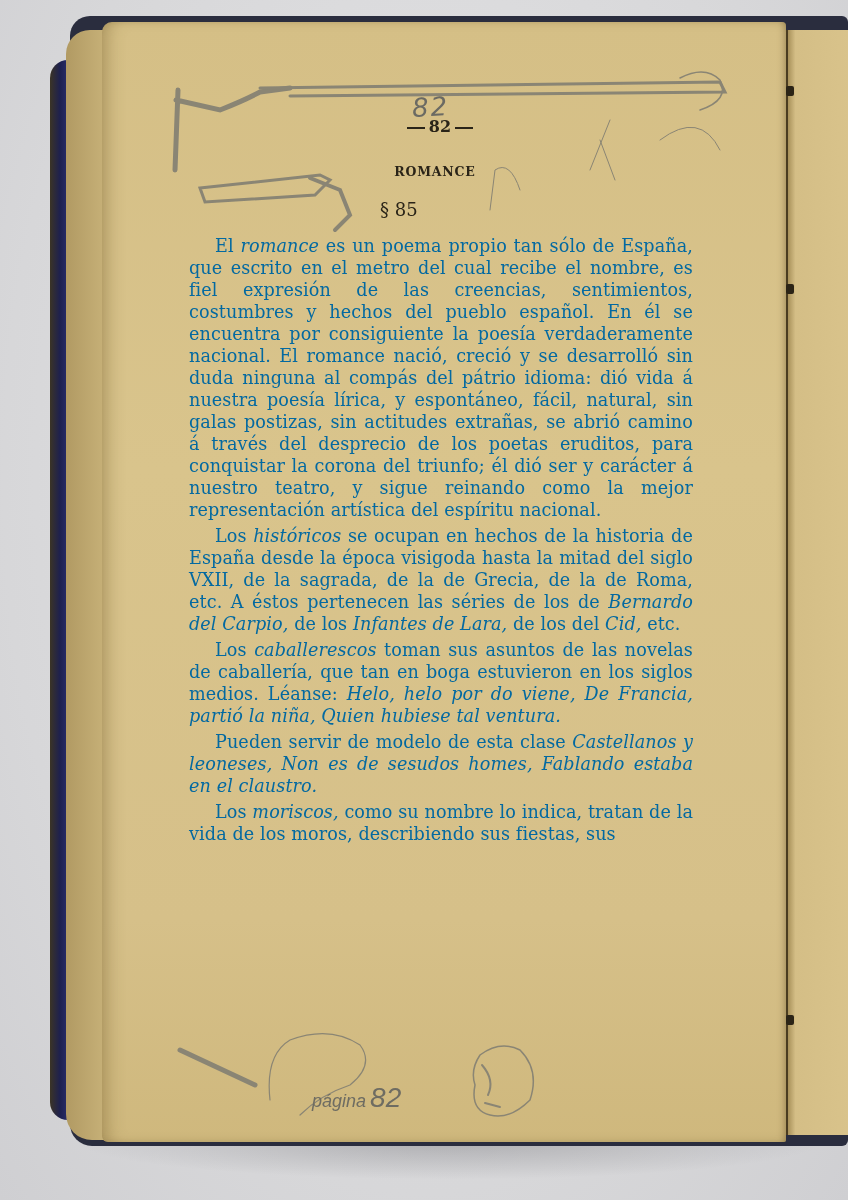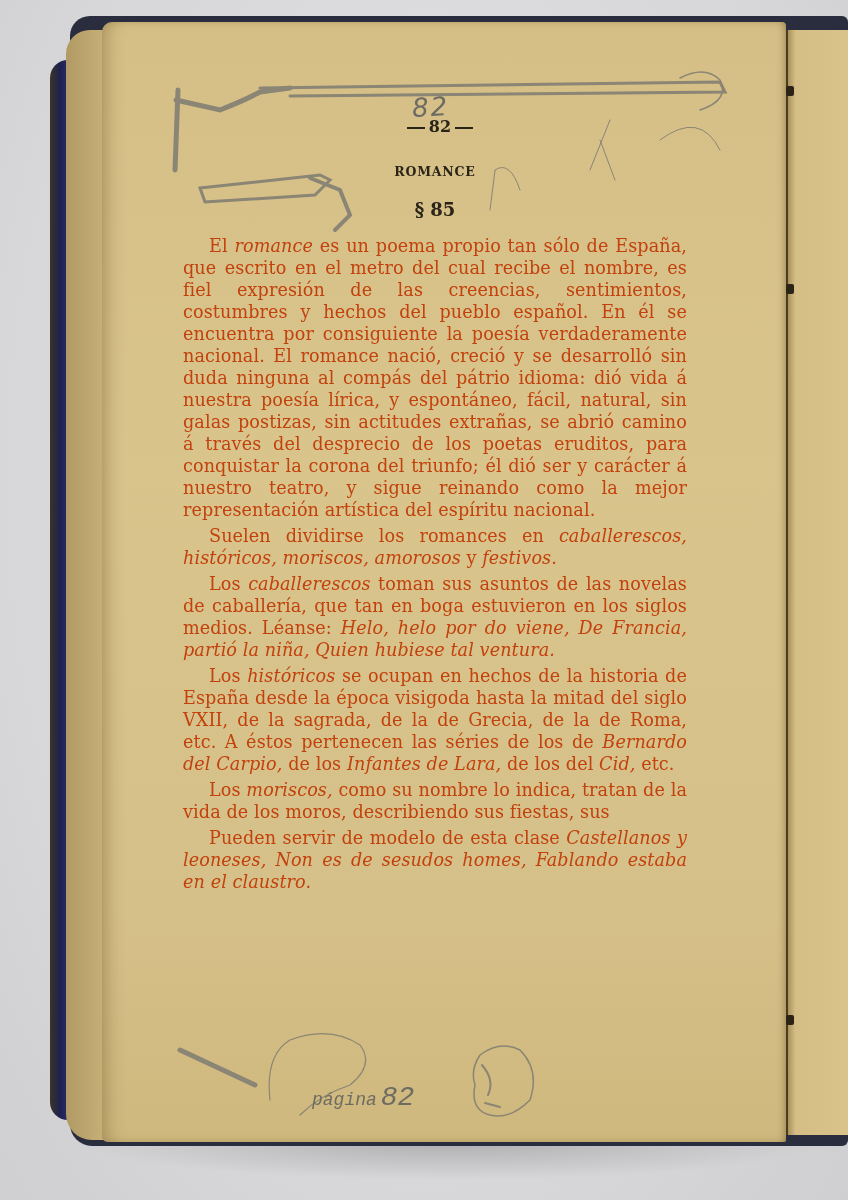--- a/index.html
+++ b/index.html
@@ -44,22 +44,22 @@
       border-left: 2px solid #4a3c20;
     }
     .gutter-mark {
       position: absolute; left: 786px; width: 8px; height: 10px;
       background: #2b2416; border-radius: 2px;
     }
     .sketch { position: absolute; }
     .pencil-line { stroke: #8a8574; fill: none; stroke-linecap: round; }
 
     .text-block {
-      position: absolute; left: 183px; top: 235px; width: 504px;
-      color: #c2410c;
+      position: absolute; left: 189px; top: 235px; width: 504px;
+      color: #0369a1;
       font-size: 17.6px; line-height: 22px;
       text-align: justify;
       letter-spacing: 0.1px;
     }
     .text-block p { margin: 0 0 4px 0; text-indent: 26px; }
     .text-block em { font-style: italic; }
 
     .folio {
       position: absolute; left: 400px; top: 117px; width: 80px; text-align: center;
       font-size: 16px; font-weight: bold; color: #2a2418;
@@ -68,26 +68,26 @@
     .folio-hand {
       position: absolute; left: 412px; top: 92px; font-size: 26px; color: #6b6a63;
       font-family: "DejaVu Sans", sans-serif; font-style: italic; letter-spacing: 2px;
       transform: rotate(-3deg);
     }
     .running-head {
       position: absolute; left: 330px; top: 164px; width: 210px; text-align: center;
       font-size: 12.5px; font-weight: bold; letter-spacing: 0.8px; color: #2a2418;
     }
     .section-no {
-      position: absolute; left: 380px; top: 199px; width: 110px; text-align: center;
-      font-size: 18px; color: #2a2418; font-weight: bold;
+      position: absolute; left: 380px; top: 199px; width: 110px; text-align: left;
+      font-size: 18px; color: #2a2418;
     }
     .bottom-hand {
       position: absolute; left: 312px; top: 1082px; font-size: 28px; color: #6e6c62;
-      font-family: Liberation Mono, monospace; font-style: italic;
+      font-family: Liberation Sans, sans-serif; font-style: italic;
     }
     .bottom-hand .small { font-size: 18px; margin-right: 4px; }
   </style>
 </head>
 <body>
 
 <div class="backdrop"></div>
 <div class="shadow"></div>
 <div class="cover"></div>
 <div class="spine-edge"></div>
@@ -111,25 +111,24 @@
 
 <div class="folio-hand">82</div>
 <div class="folio">
   <span class="dash"></span><span>82</span><span class="dash"></span>
 </div>
 <div class="running-head">ROMANCE</div>
 <div class="section-no">§ 85</div>
 
 <div class="text-block" id="text-block">
     <p><span>El </span><em>romance</em><span> es un poema propio tan sólo de España, que escrito en el metro del cual recibe el nombre, es fiel expresión de las creencias, sentimientos, costumbres y hechos del pueblo español. En él se encuentra por consiguiente la poesía verdaderamente nacional. El romance nació, creció y se desarrolló sin duda ninguna al compás del pátrio idioma: dió vida á nuestra poesía lírica, y espontáneo, fácil, natural, sin galas postizas, sin actitudes extrañas, se abrió camino á través del desprecio de los poetas eruditos, para conquistar la corona del triunfo; él dió ser y carácter á nuestro teatro, y sigue reinando como la mejor representación artística del espíritu nacional.</span></p>
-    <p><span>Suelen dividirse los romances en </span><em>caballerescos, históricos, moriscos, amorosos</em><span> y </span><em>festivos.</em></p>
+    <p><span>Los </span><em>históricos</em><span> se ocupan en hechos de la historia de España desde la época visigoda hasta la mitad del siglo VXII, de la sagrada, de la de Grecia, de la de Roma, etc. A éstos pertenecen las séries de los de </span><em>Bernardo del Carpio,</em><span> de los </span><em>Infantes de Lara,</em><span> de los del </span><em>Cid,</em><span> etc.</span></p>
     <p><span>Los </span><em>caballerescos</em><span> toman sus asuntos de las novelas de caballería, que tan en boga estuvieron en los siglos medios. Léanse: </span><em>Helo, helo por do viene, De Francia, partió la niña, Quien hubiese tal ventura.</em></p>
-    <p><span>Los </span><em>históricos</em><span> se ocupan en hechos de la historia de España desde la época visigoda hasta la mitad del siglo VXII, de la sagrada, de la de Grecia, de la de Roma, etc. A éstos pertenecen las séries de los de </span><em>Bernardo del Carpio,</em><span> de los </span><em>Infantes de Lara,</em><span> de los del </span><em>Cid,</em><span> etc.</span></p>
+    <p><span>Pueden servir de modelo de esta clase </span><em>Castellanos y leoneses, Non es de sesudos homes, Fablando estaba en el claustro.</em></p>
     <p><span>Los </span><em>moriscos,</em><span> como su nombre lo indica, tratan de la vida de los moros, describiendo sus fiestas, sus</span></p>
-    <p><span>Pueden servir de modelo de esta clase </span><em>Castellanos y leoneses, Non es de sesudos homes, Fablando estaba en el claustro.</em></p>
   </div>
 
 <svg class="sketch" style="left:170px; top:1025px;" width="400" height="110" viewBox="0 0 400 110">
   <path class="pencil-line" stroke-width="5" d="M10 25 L85 60"></path>
   <path class="pencil-line" stroke-width="1.2" d="M100 75 Q95 30 120 15 Q160 0 190 20 Q205 40 180 60 Q150 70 130 90"></path>
   <path class="pencil-line" stroke-width="1.5" d="M310 30 Q330 15 350 25 Q370 45 360 75 Q340 95 320 90 Q300 85 305 60 Q300 45 310 30 Z"></path>
   <path class="pencil-line" stroke-width="2" d="M312 40 Q325 55 318 70 M315 78 L330 82"></path>
 </svg>
 <div class="bottom-hand">
   <span class="small">página</span><span>82</span>

